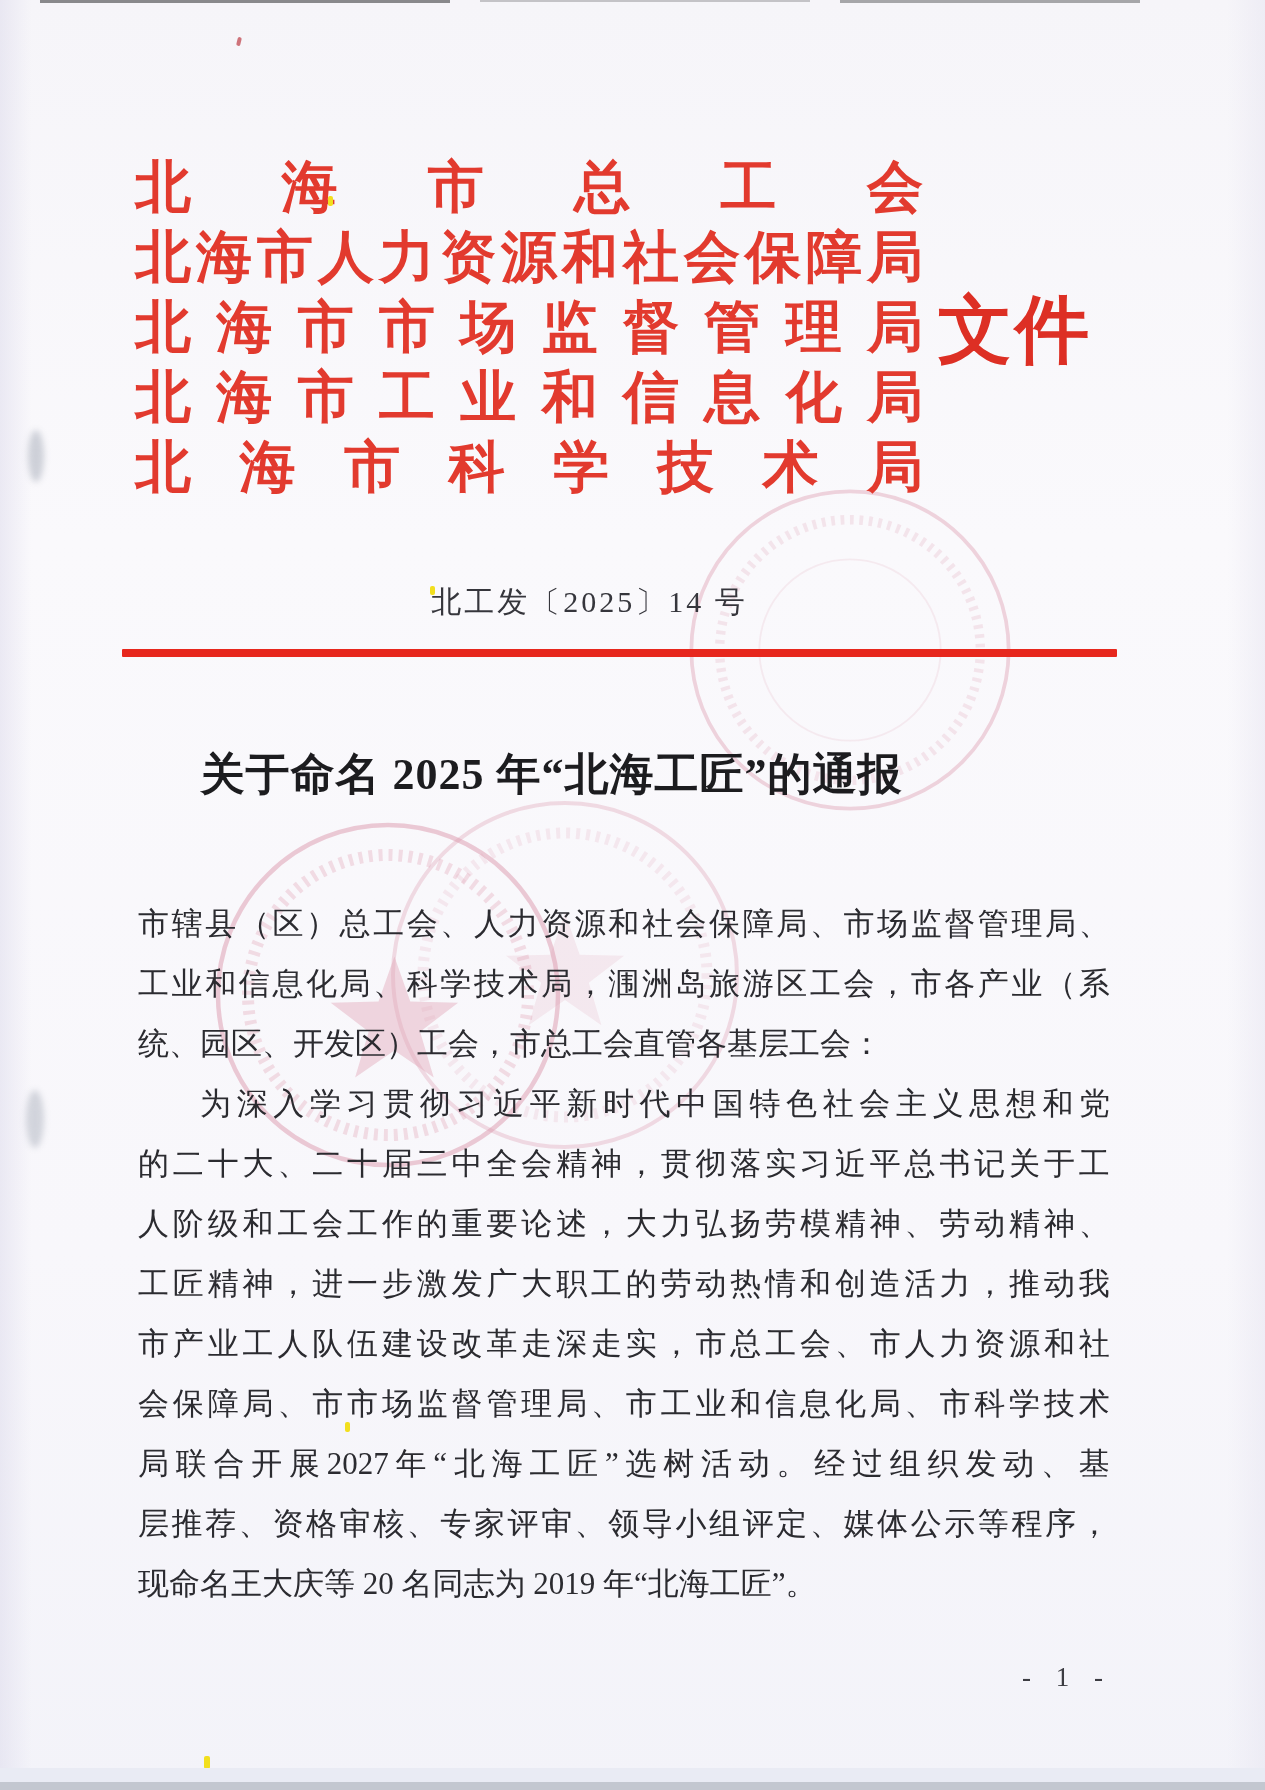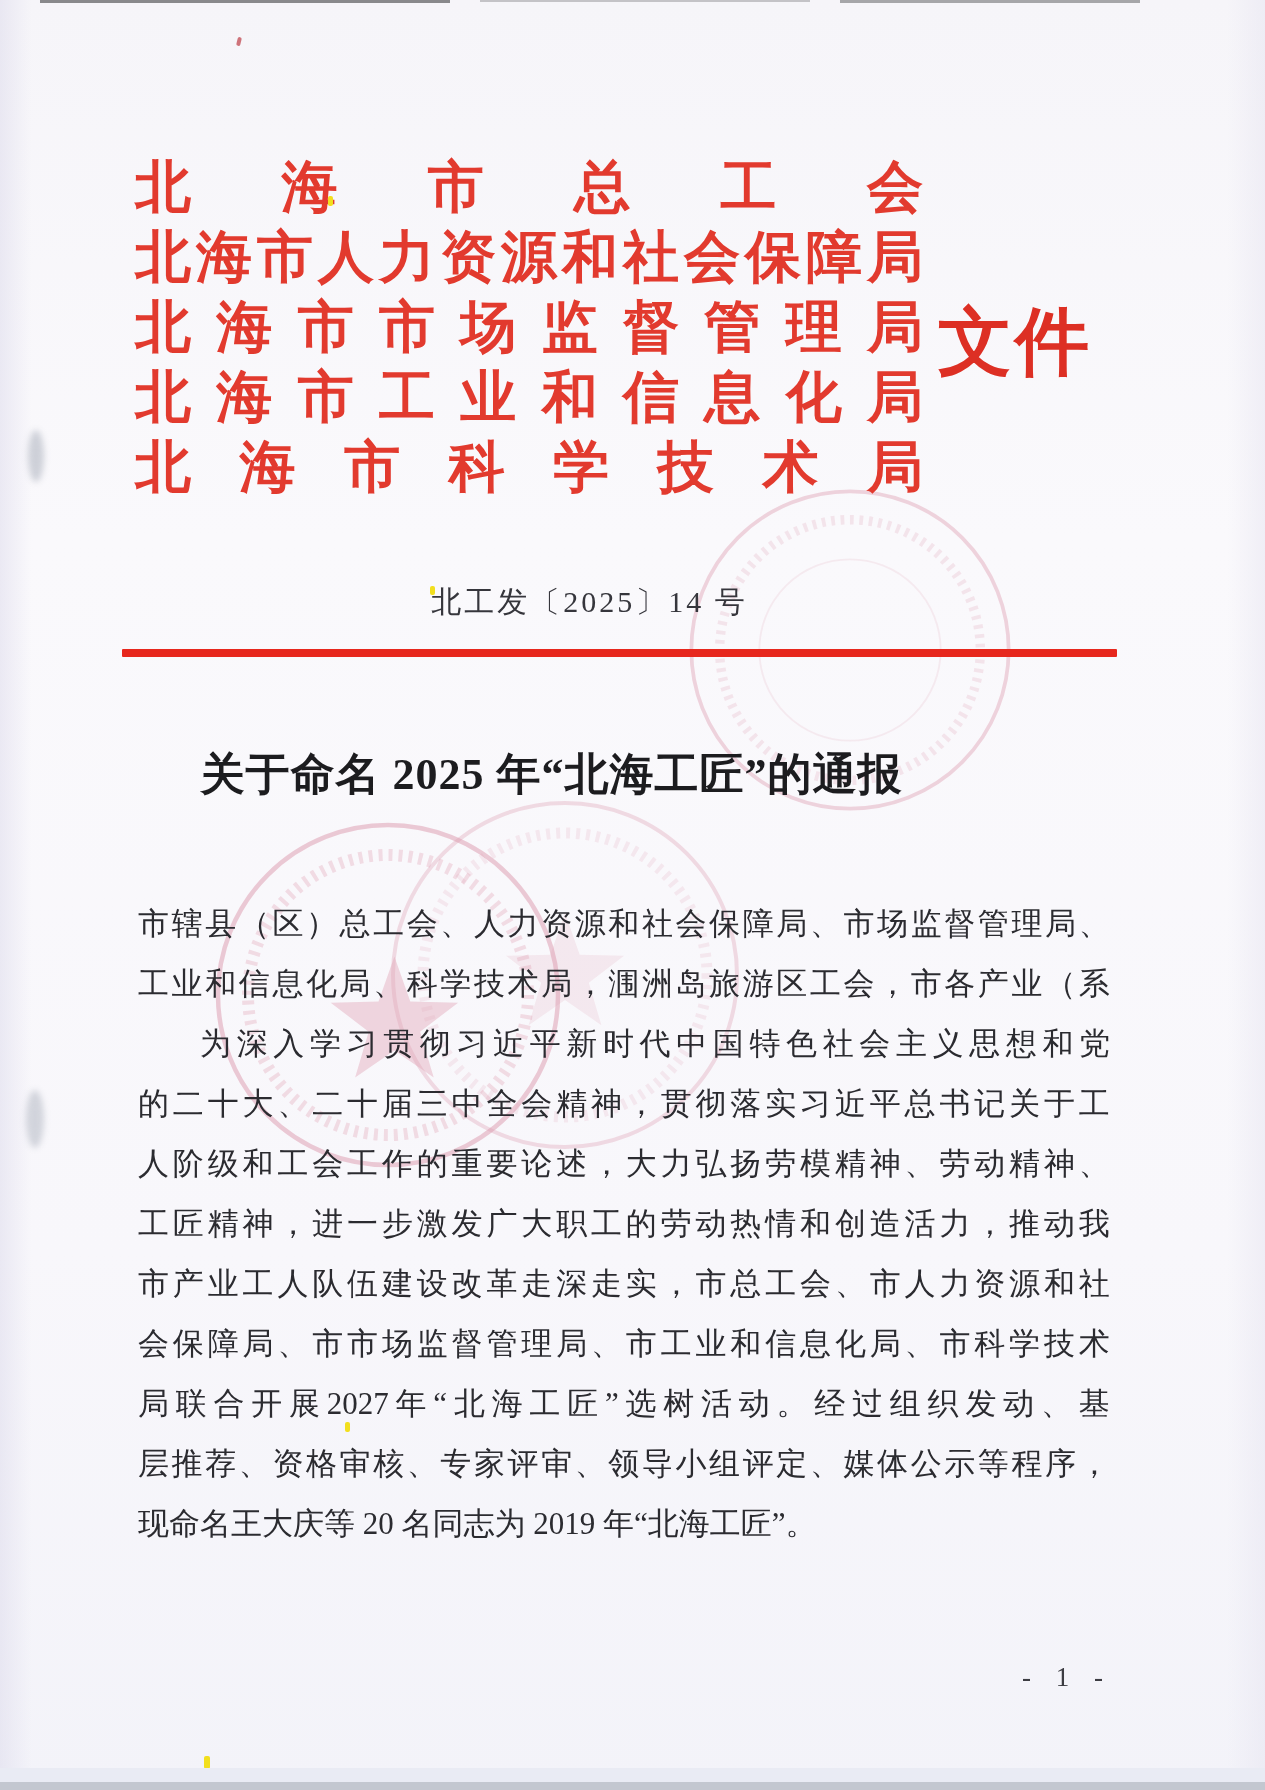--- a/index.html
+++ b/index.html
@@ -19,21 +19,21 @@
   #org-block{left:135px;top:152px;width:788px;z-index:3;}
   .org-line{
     height:70px;line-height:70px;
     font-size:56px;font-weight:700;
     color:#e23a2e;
     white-space:nowrap;
   }
   #doc-type{
     left:938px;top:288px;z-index:3;
     font-size:74px;font-weight:700;color:#dd2f24;
-    letter-spacing:3px;line-height:84px;white-space:nowrap;margin-top:12px;
+    letter-spacing:3px;line-height:84px;white-space:nowrap;
   }
   #doc-number{
     left:0;top:582px;width:1141px;z-index:3;
     text-align:center;padding-left:38px;box-sizing:border-box;
     font-size:30px;color:#36363c;letter-spacing:3px;line-height:40px;
   }
   #red-divider{
     left:122px;top:649px;width:995px;height:8px;z-index:4;
     background:#e7271d;border-radius:1px;
   }
@@ -218,20 +218,21 @@
         <span>工</span>
         <span>会</span>
         <span>，</span>
         <span>市</span>
         <span>各</span>
         <span>产</span>
         <span>业</span>
         <span>（</span>
         <span>系</span>
       </div>
+    <div class="body-line">统、园区、开发区）工会，市总工会直管各基层工会：</div>
     <div class="body-line indent jchars">
         <span>为</span>
         <span>深</span>
         <span>入</span>
         <span>学</span>
         <span>习</span>
         <span>贯</span>
         <span>彻</span>
         <span>习</span>
         <span>近</span>

